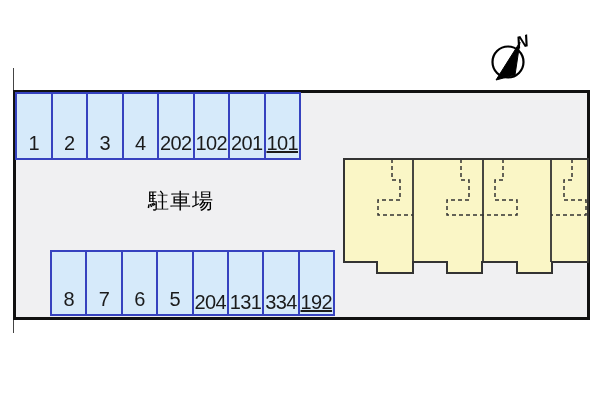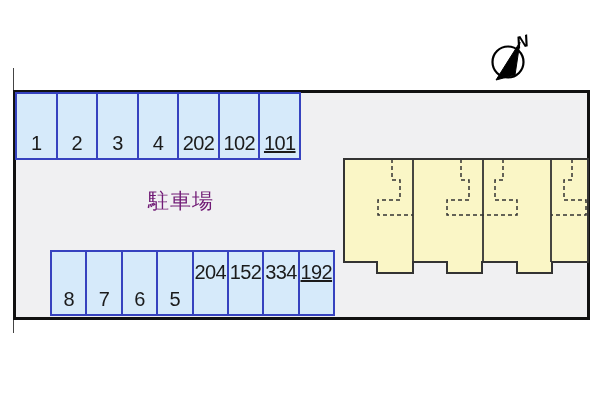--- a/index.html
+++ b/index.html
@@ -23,25 +23,25 @@
   }
   .prow-top{left:-1px;top:-1px;width:286px;height:68px;}
   .prow-bottom{left:34px;top:157px;width:285px;height:66px;}
   .pcell{
     flex:1;display:flex;justify-content:center;box-sizing:border-box;
     border-right:2px solid #3642bf;
     font-size:20px;letter-spacing:-0.6px;color:#1b1b1b;
   }
   .pcell:last-child{border-right:none;text-decoration:underline;}
   .label-bottom{align-items:flex-end;padding-bottom:3px;}
-  .label-top{align-items:flex-start;padding-top:9px;}
+  .label-top{align-items:flex-end;padding-top:9px;}
   
   .area-label{
     position:absolute;left:105px;top:94px;width:120px;text-align:center;
-    font-size:21px;letter-spacing:1px;color:#701a75;
+    font-size:21px;letter-spacing:1px;color:#000000;
   }
   
   .building-svg{position:absolute;left:325px;top:64px;}
   .compass-svg{position:absolute;left:486px;top:26px;}
 </style>
 </head>
 <body>
 
 <div class="page">
 
@@ -68,20 +68,23 @@
       <div class="pcell label-bottom">
           <span>4</span>
         </div>
       <div class="pcell label-bottom">
           <span>202</span>
         </div>
       <div class="pcell label-bottom">
           <span>102</span>
         </div>
       <div class="pcell label-bottom">
+          <span>201</span>
+        </div>
+      <div class="pcell label-bottom">
           <span>101</span>
         </div>
     </div>
 
     <div class="area-label">駐車場</div>
 
     <div class="prow prow-bottom">
       <div class="pcell label-bottom">
           <span>8</span>
         </div>
@@ -91,21 +94,21 @@
       <div class="pcell label-bottom">
           <span>6</span>
         </div>
       <div class="pcell label-bottom">
           <span>5</span>
         </div>
       <div class="pcell label-top">
           <span>204</span>
         </div>
       <div class="pcell label-top">
-          <span>152</span>
+          <span>131</span>
         </div>
       <div class="pcell label-top">
           <span>334</span>
         </div>
       <div class="pcell label-top">
           <span>192</span>
         </div>
     </div>
 
     <svg class="building-svg" width="250" height="120" viewBox="0 0 250 120">

